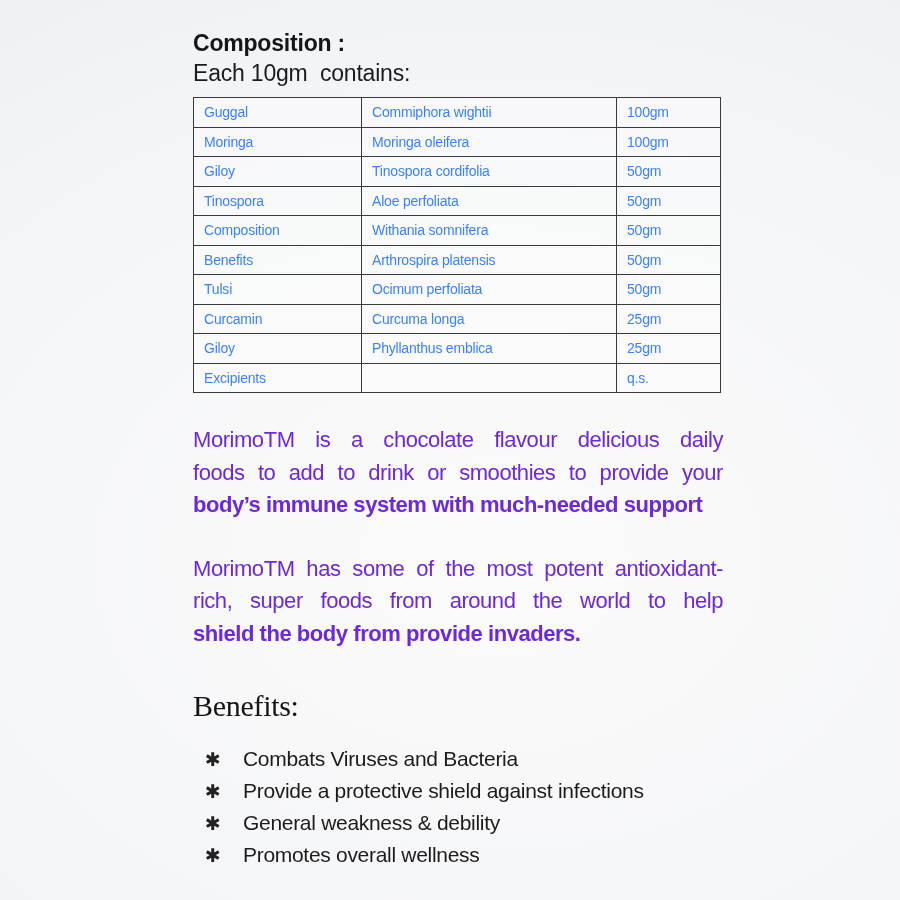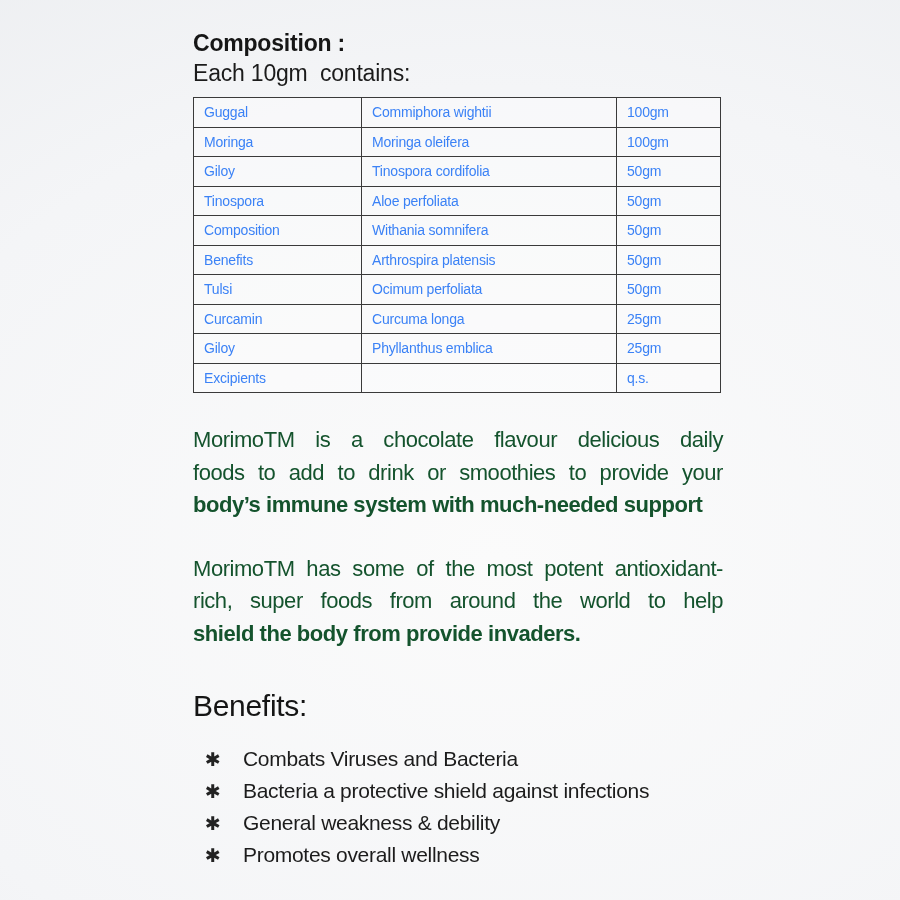--- a/index.html
+++ b/index.html
@@ -33,28 +33,28 @@
     overflow:hidden;white-space:nowrap;background:rgba(255,255,255,0.35);
   }
   table.comp-table td.qty{
     padding-right:13px;
   }
   col.c1{width:168px;} col.c2{width:255px;} col.c3{width:104px;}
 
   .para{
     margin-top:31px;
     font-size:22px;line-height:32.5px;letter-spacing:-0.45px;
-    color:#14532d;
+    color:#6d28d9;
   }
   .para .jline{text-align:justify;text-align-last:justify;}
   .para .lastline{text-align:left;font-weight:bold;}
 
   .benefits-heading{
     margin:39px 0 0 0;font-size:30px;font-weight:400;
-    letter-spacing:-0.3px;color:#151515;
+    letter-spacing:-0.3px;color:#151515;font-family:Liberation Serif, serif;
   }
   ul.benefits-list{
     list-style:none;margin:20px 0 0 0;padding:0;
   }
   ul.benefits-list li{
     display:flex;align-items:baseline;
     font-size:21px;line-height:31px;letter-spacing:-0.3px;color:#1c1c1c;
   }
   ul.benefits-list .marker{
     width:50px;padding-left:12px;box-sizing:border-box;
@@ -144,21 +144,21 @@
 
   <h2 class="benefits-heading">Benefits:</h2>
 
   <ul class="benefits-list">
       <li>
         <span class="marker">✱</span>
         <span>Combats Viruses and Bacteria</span>
       </li>
       <li>
         <span class="marker">✱</span>
-        <span>Bacteria a protective shield against infections</span>
+        <span>Provide a protective shield against infections</span>
       </li>
       <li>
         <span class="marker">✱</span>
         <span>General weakness &amp; debility</span>
       </li>
       <li>
         <span class="marker">✱</span>
         <span>Promotes overall wellness</span>
       </li>
     </ul>

